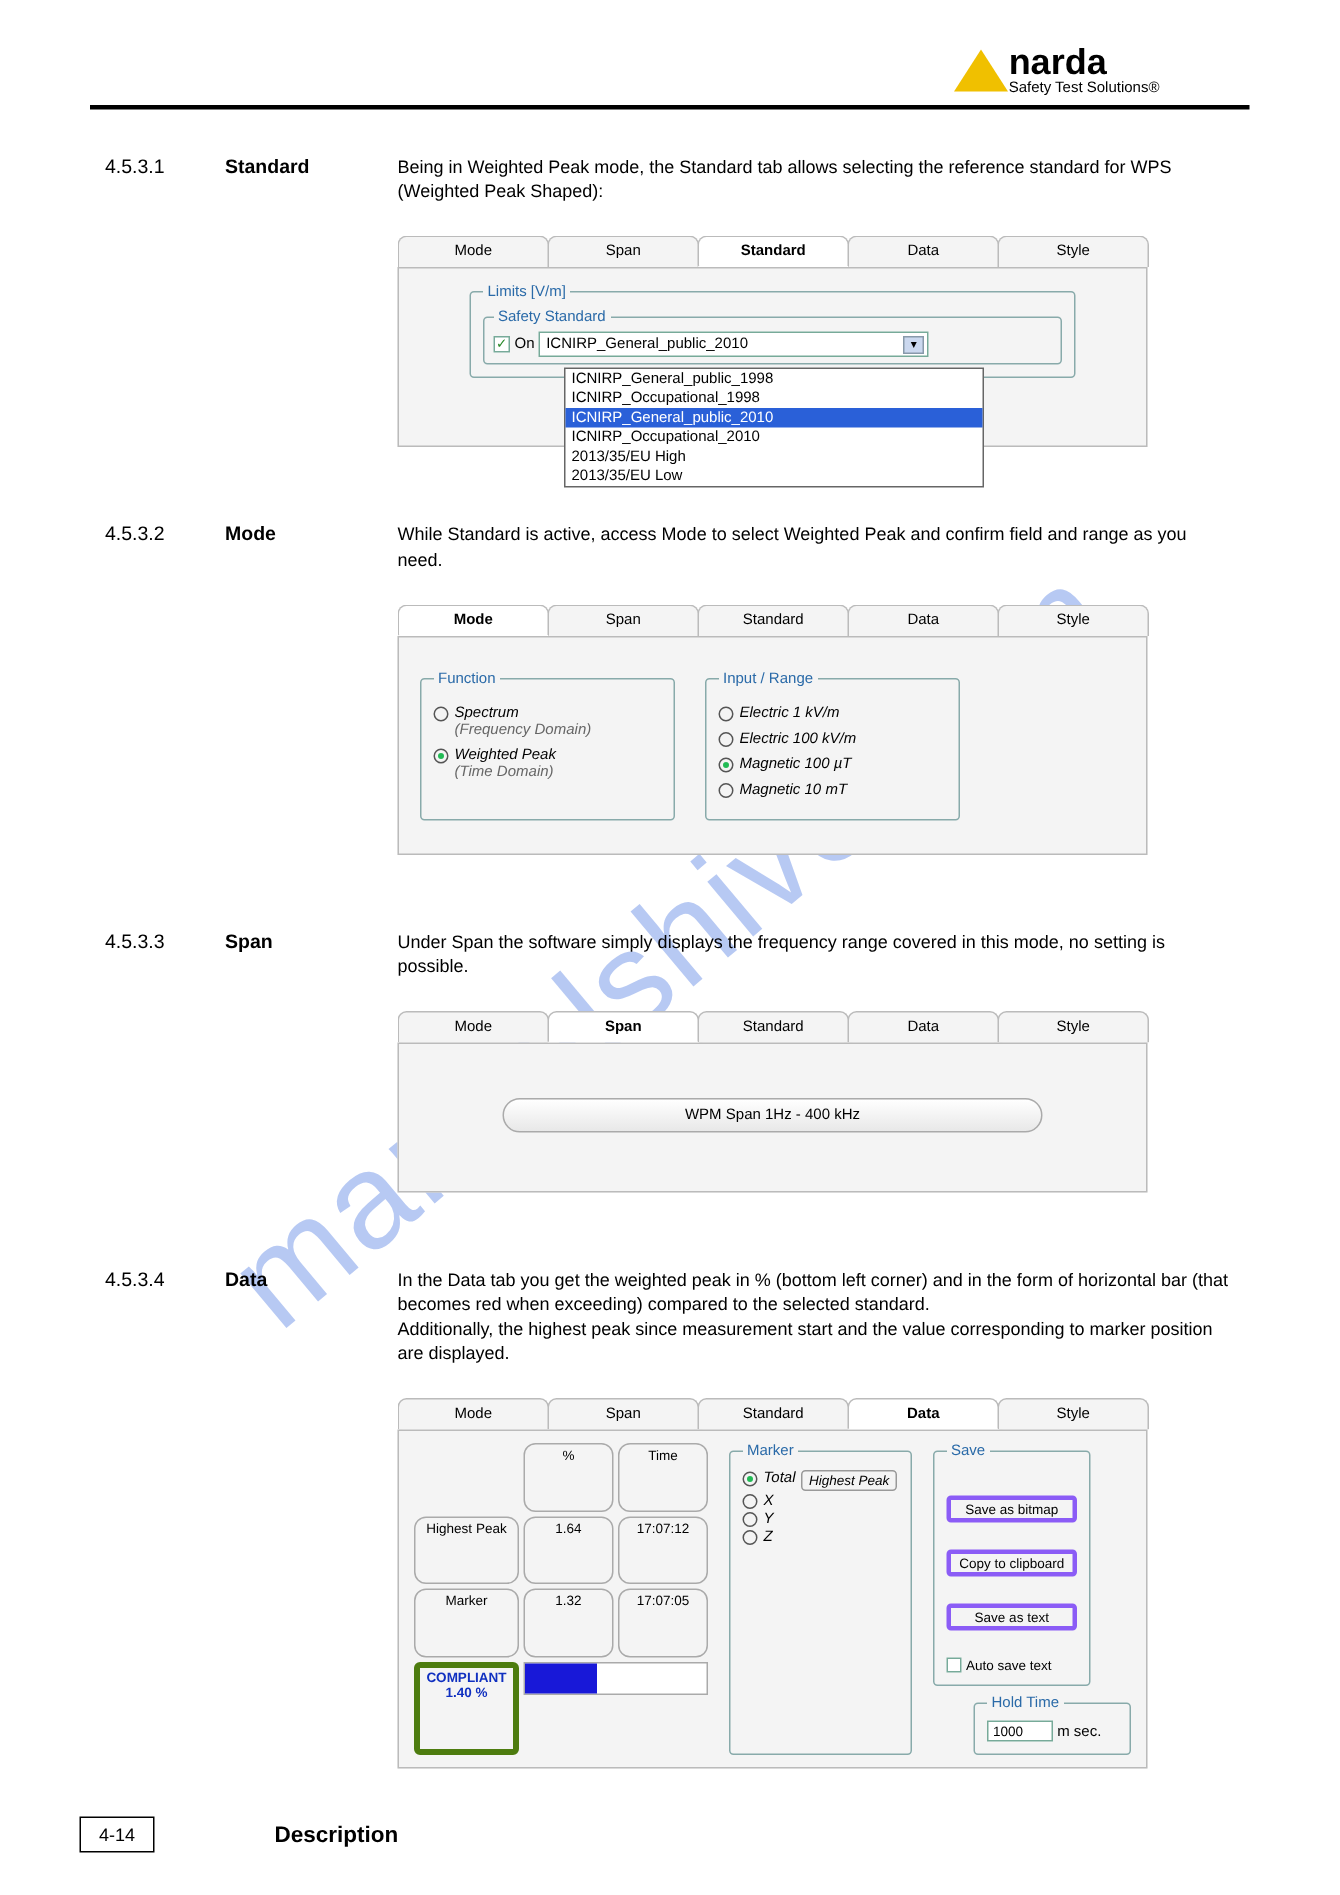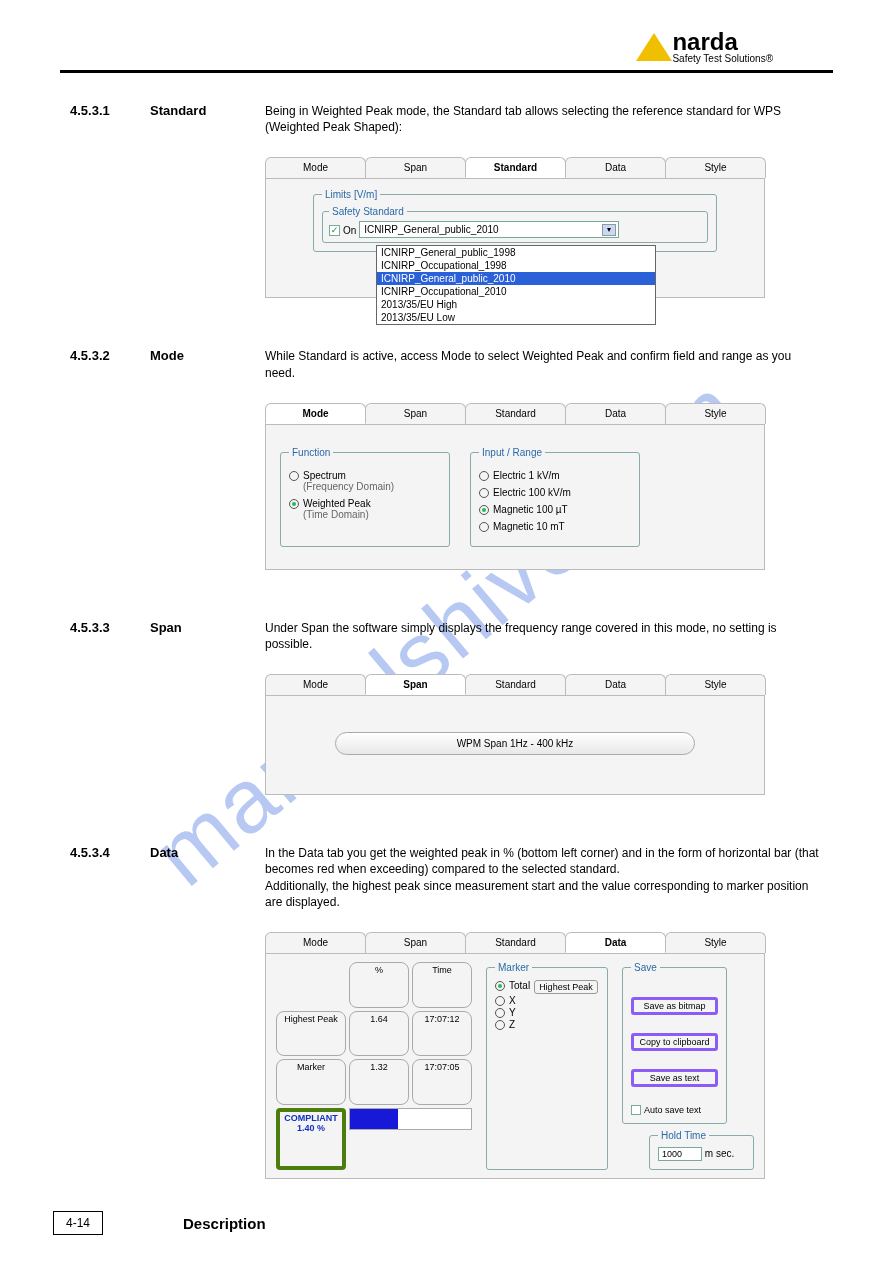--- a/index.html
+++ b/index.html
@@ -32,21 +32,21 @@
     margin: 0 60px;
   }
   .logo { display: flex; align-items: center; gap: 0; }
   .logo-tri { width: 0; height: 0; border-left: 18px solid transparent; border-right: 18px solid transparent; border-bottom: 28px solid #f0c000; position: relative; }
   .logo-tri::after { content:""; position:absolute; left:-14px; top:4px; width:0; height:0; border-left:14px solid transparent; border-right:14px solid transparent; border-bottom:20px solid #000; opacity:0; }
   .logo-text { display:flex; flex-direction:column; line-height:1; }
   .logo-text .brand { font-size:24px; font-weight:bold; }
   .logo-text .tag { font-size:10px; }
   .content { padding: 30px 70px 0 70px; position:relative; z-index:10; }
   .section-row { display:flex; align-items:flex-start; margin-bottom:22px; }
-  .section-num { width:80px; font-weight:bold; font-size:13px; }
+  .section-num { width:80px; font-weight:normal; font-size:13px; }
   .section-tit { width:115px; font-weight:bold; font-size:13px; }
   .section-desc { flex:1; font-size:12px; line-height:1.35; }
 
   .panel { margin-left:195px; width:500px; margin-bottom:50px; }
   .tabs { display:flex; }
   .tab {
     flex:1; text-align:center; padding:4px 0;
     background:#f4f4f4;
     border:1px solid #bbb;
     border-bottom:none;
@@ -84,21 +84,21 @@
     width:280px; background:#fff;
     border:1px solid #666;
     font-size:10px;
   }
   .dd-list div { padding:1px 4px; }
   .dd-list .sel { background:#2a60d8; color:#fff; }
 
   
   .mode-body { display:flex; gap:20px; padding:22px 14px; }
   .mode-body fieldset { background:transparent; }
-  .radio-row { display:flex; align-items:flex-start; gap:4px; margin:6px 0; font-size:10px; }
+  .radio-row { display:flex; align-items:flex-start; gap:4px; margin:6px 0; font-size:10px;font-style:italic; }
   .radio { width:10px; height:10px; border:1px solid #555; border-radius:50%; display:inline-block; margin-top:1px; }
   .radio.sel::after { content:""; display:block; width:4px; height:4px; background:#2b5; border-radius:50%; margin:2px; }
 
   
   .span-body { display:flex; align-items:center; justify-content:center; min-height:100px; }
   .span-bar { width:360px; border:1px solid #aaa; border-radius:12px; background:linear-gradient(#fff,#e8e8e8); padding:5px; text-align:center; font-size:10px; }
 
   
   .data-body { display:flex; gap:14px; padding:8px 10px; }
   .data-left { display:grid; grid-template-columns:70px 60px 60px; gap:3px; font-size:9px; }

